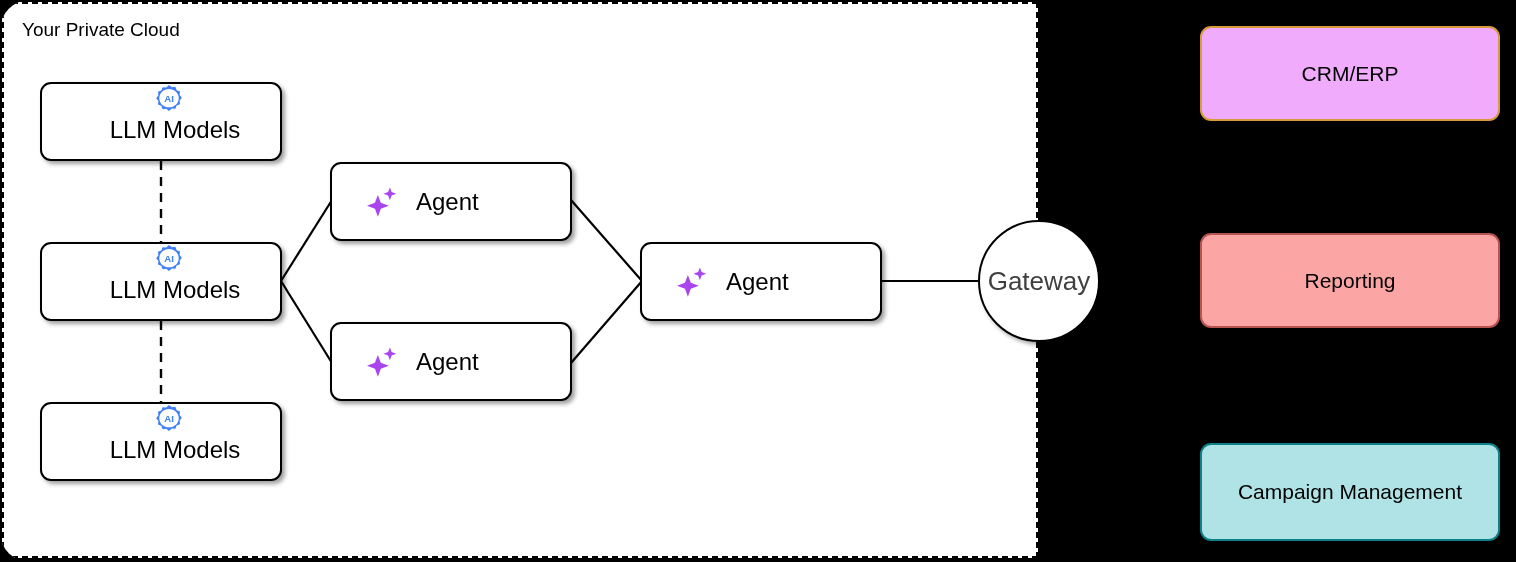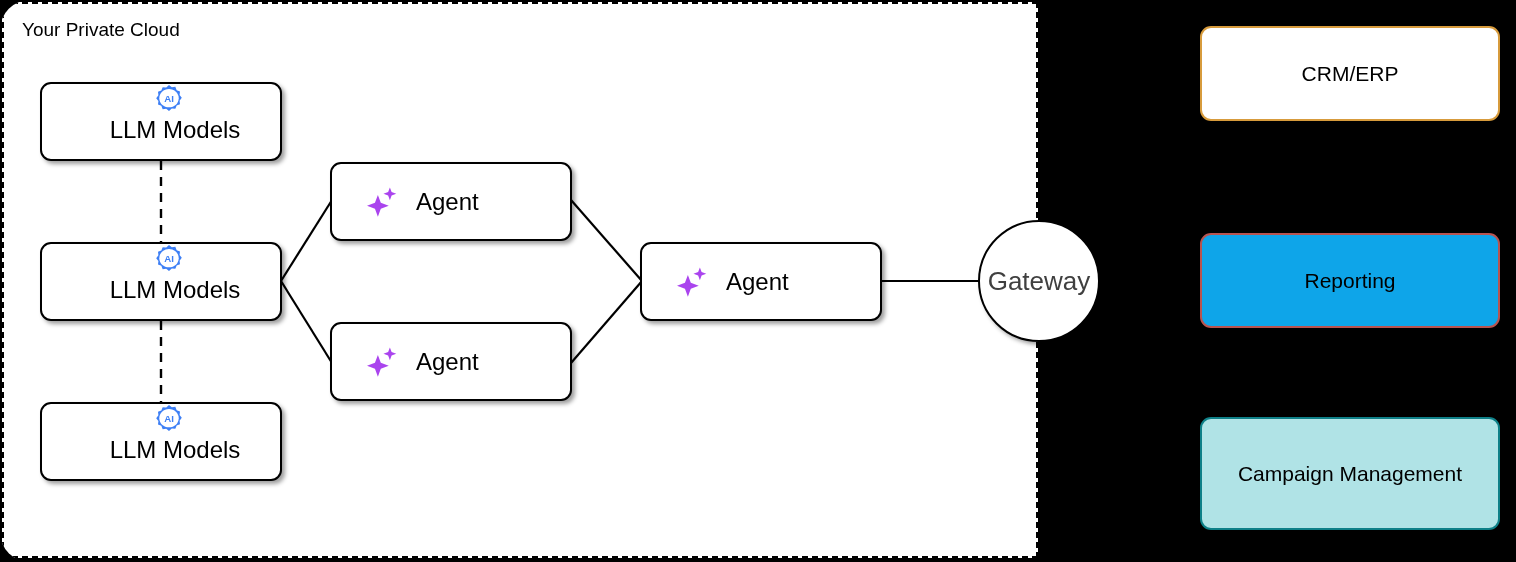--- a/index.html
+++ b/index.html
@@ -171,25 +171,25 @@
       <path fill="#aa44ee" d="M18.5 14.5 L22.4 25.1 L33 29 L22.4 32.9 L18.5 43.5 L14.6 32.9 L4 29 L14.6 25.1 Z"></path>
       <path fill="#aa44ee" d="M34.5 4.5 L36.8 10.7 L43 13 L36.8 15.3 L34.5 21.5 L32.2 15.3 L26 13 L32.2 10.7 Z"></path>
     </svg>
     <span class="label">Agent</span>
   </div>
 
   <div id="gateway-node" style="left:978px; top:220px; width:122px; height:122px;">
     <span class="label">Gateway</span>
   </div>
 
-  <div class="ext-node" style="left:1200px; top:26px; width:300px; height:95px; background:#ffffff; border-color:#d79b3c;">
+  <div class="ext-node" style="left:1200px; top:26px; width:300px; height:95px; background:#f0abfc; border-color:#d79b3c;">
     <span class="label">CRM/ERP</span>
   </div>
 
-  <div class="ext-node" style="left:1200px; top:233px; width:300px; height:95px; background:#0ea5e9; border-color:#b85450;">
+  <div class="ext-node" style="left:1200px; top:233px; width:300px; height:95px; background:#fca5a5; border-color:#b85450;">
     <span class="label">Reporting</span>
   </div>
 
-  <div class="ext-node" style="left:1200px; top:417px; width:300px; height:113px; background:#b0e3e6; border-color:#0e8088;">
+  <div class="ext-node" style="left:1200px; top:443px; width:300px; height:98px; background:#b0e3e6; border-color:#0e8088;">
     <span class="label">Campaign Management</span>
   </div>
 
 </div>
 
 </body></html>

